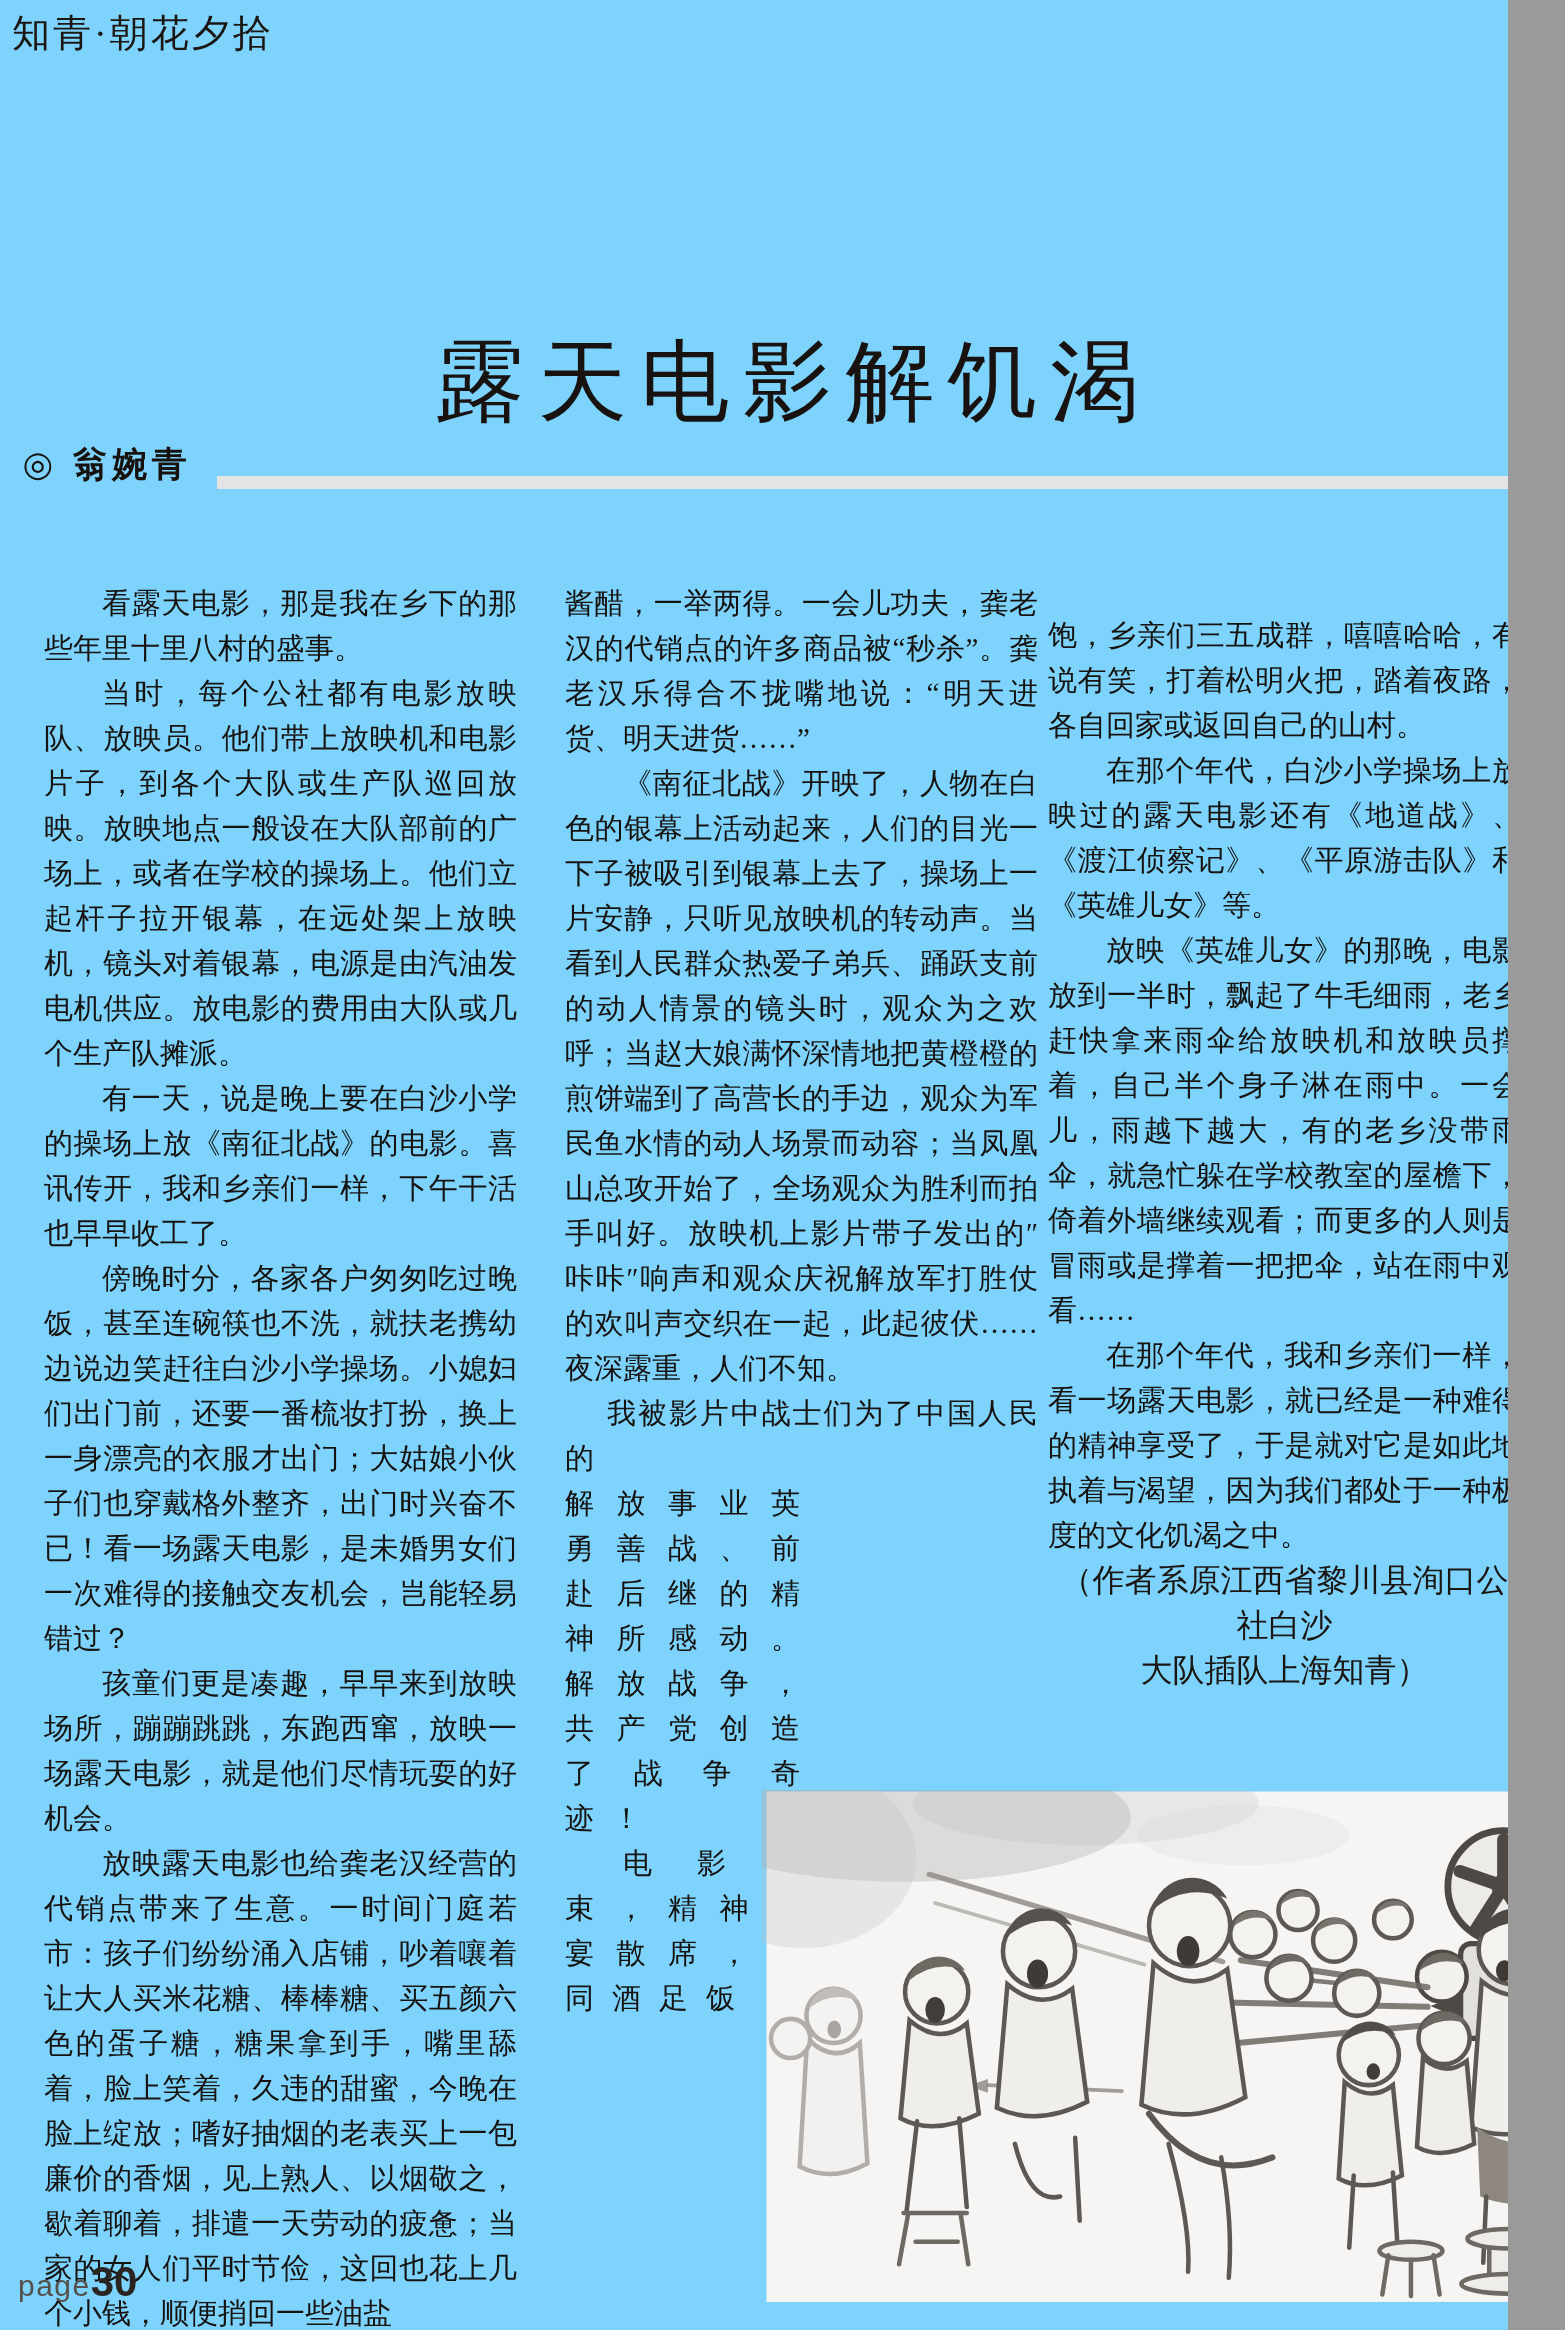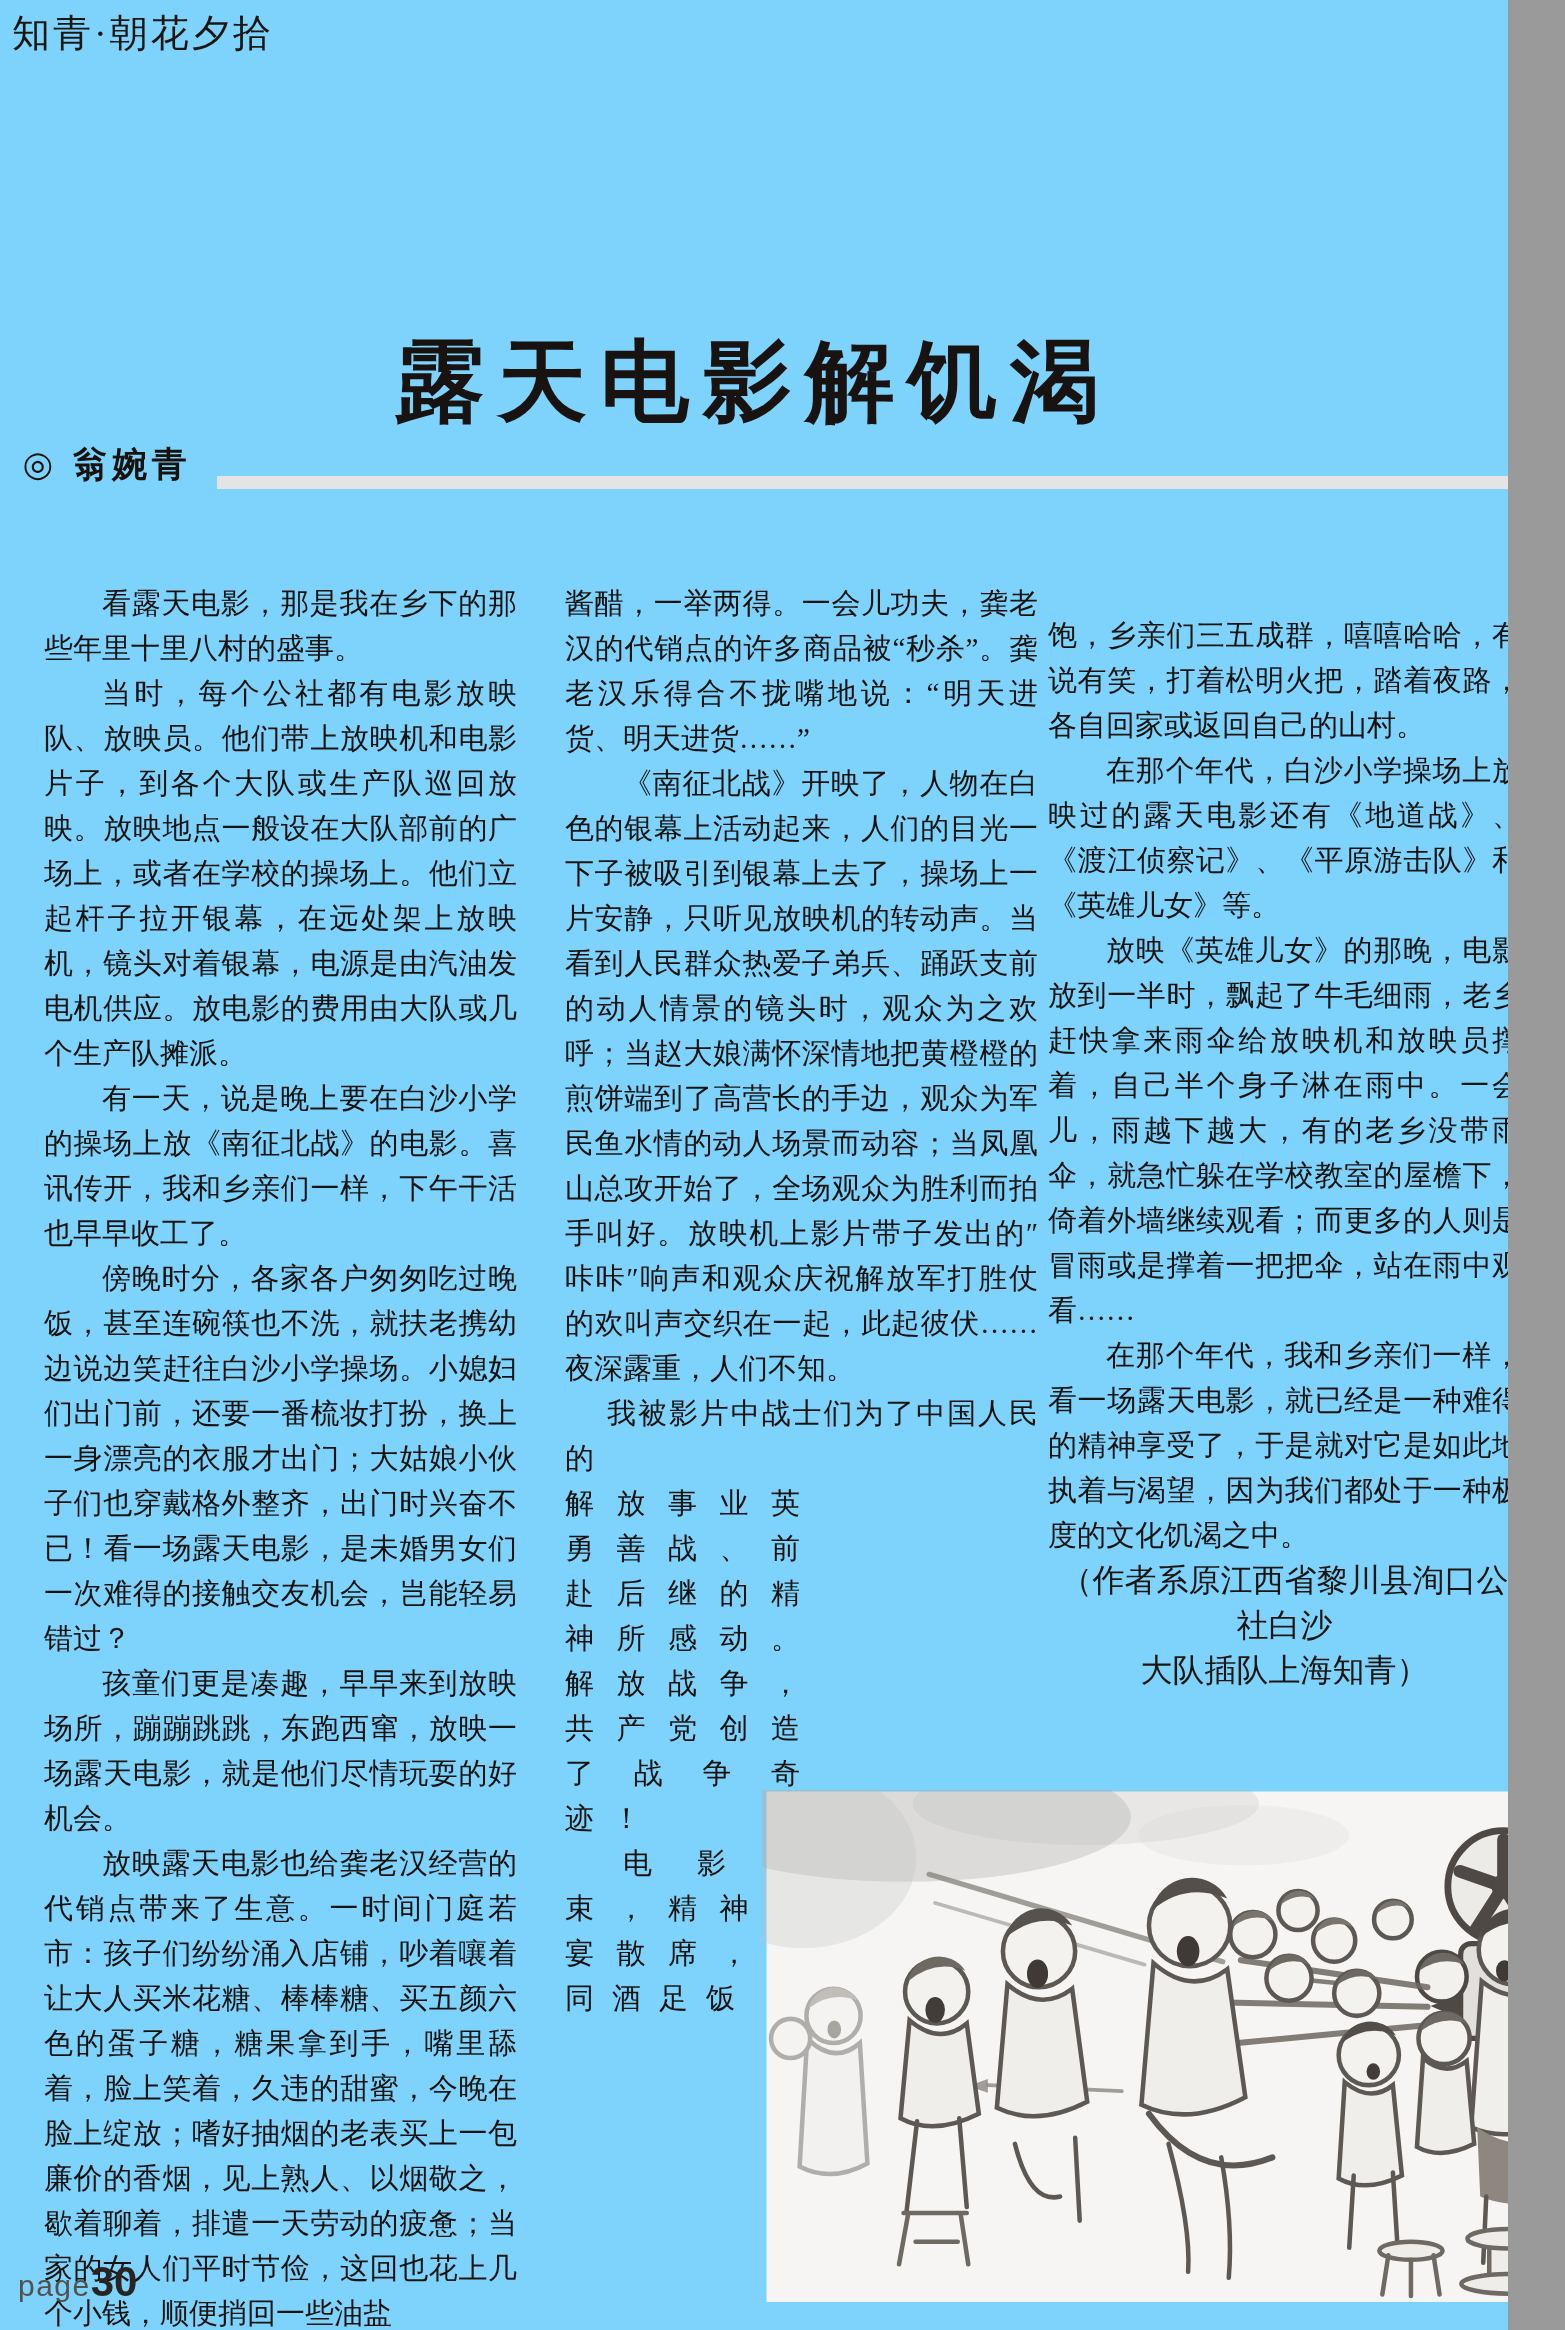--- a/index.html
+++ b/index.html
@@ -12,22 +12,23 @@
     color:#17130f;
   }
   .section-label{
     position:absolute;left:12px;top:7.5px;
     font-size:38px;letter-spacing:3px;color:#1b1612;
   }
   .article-title{
     position:absolute;left:0;top:262px;width:100%;
     text-align:center;
     font-family:"Liberation Sans","DejaVu Sans",sans-serif;
-    font-weight:700;font-size:89px;letter-spacing:13.5px;
+    font-weight:400;font-size:89px;letter-spacing:13.5px;
     color:#181310;
+    padding-left:40px;
   }
   .author-row{
     position:absolute;left:22.6px;top:446px;
     display:flex;align-items:center;gap:19.6px;
     font-family:"Liberation Sans","DejaVu Sans",sans-serif;
     color:#17120e;
   }
   .author-marker{font-size:35px;font-weight:400;line-height:1;}
   .author-name{font-size:35px;font-weight:700;letter-spacing:4.5px;line-height:1;}
   .author-rule{

